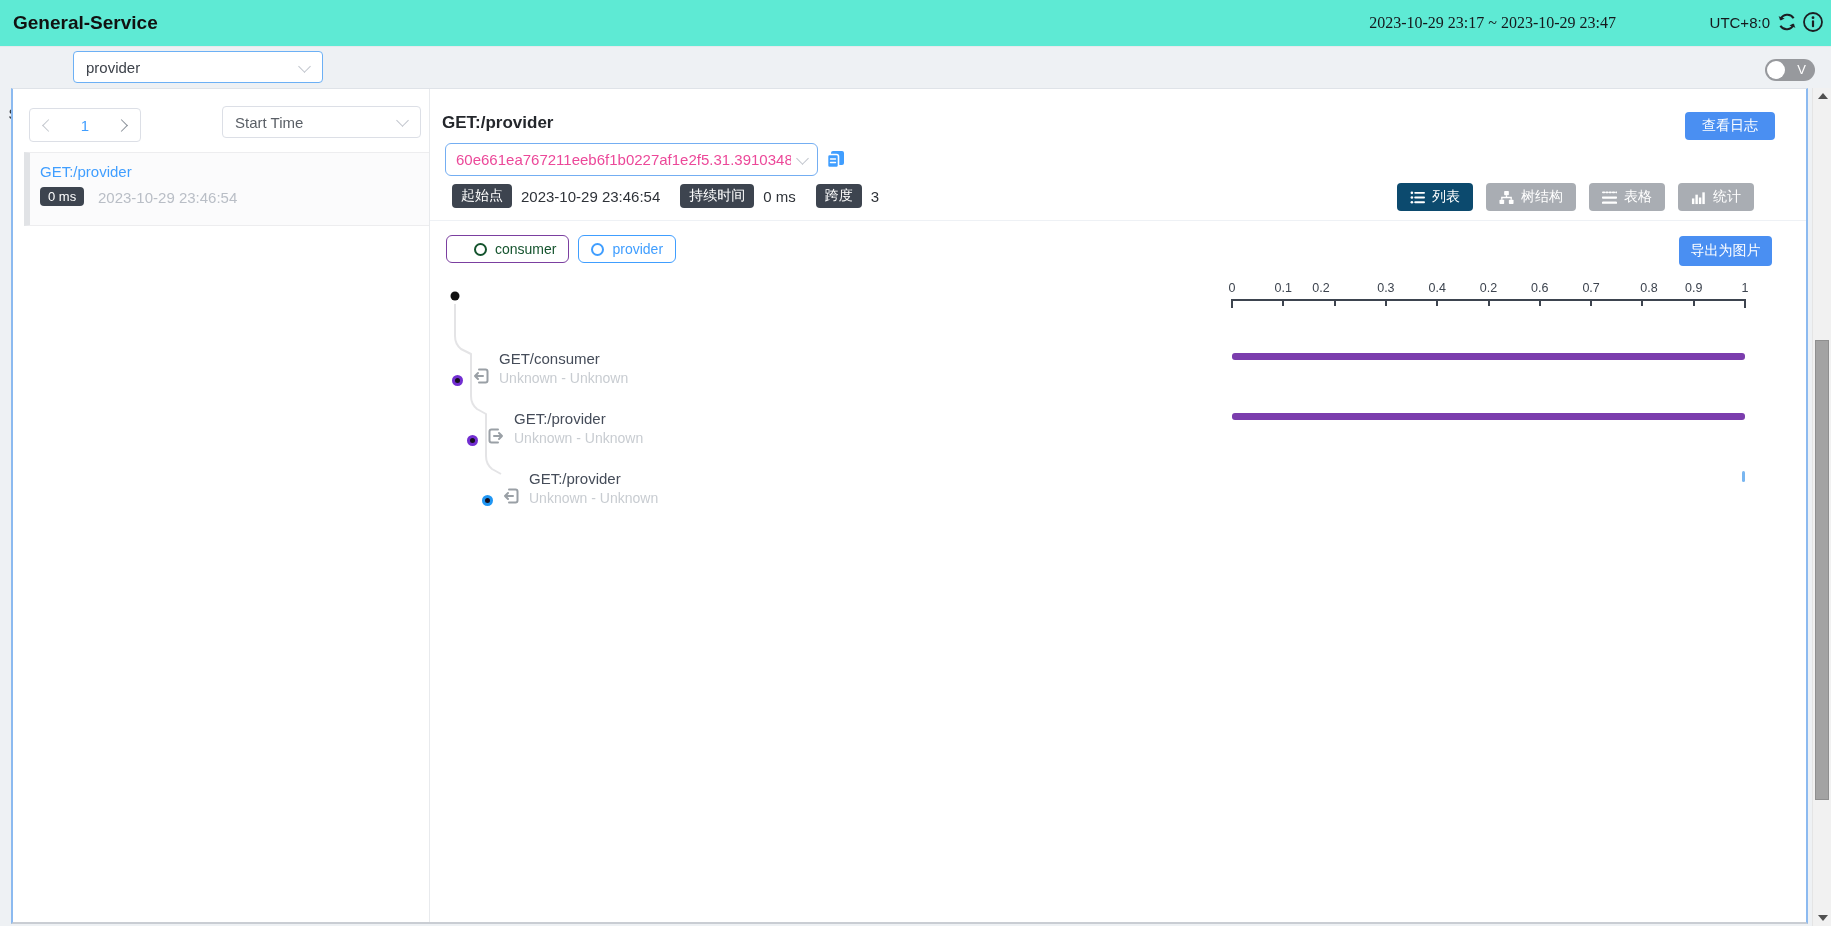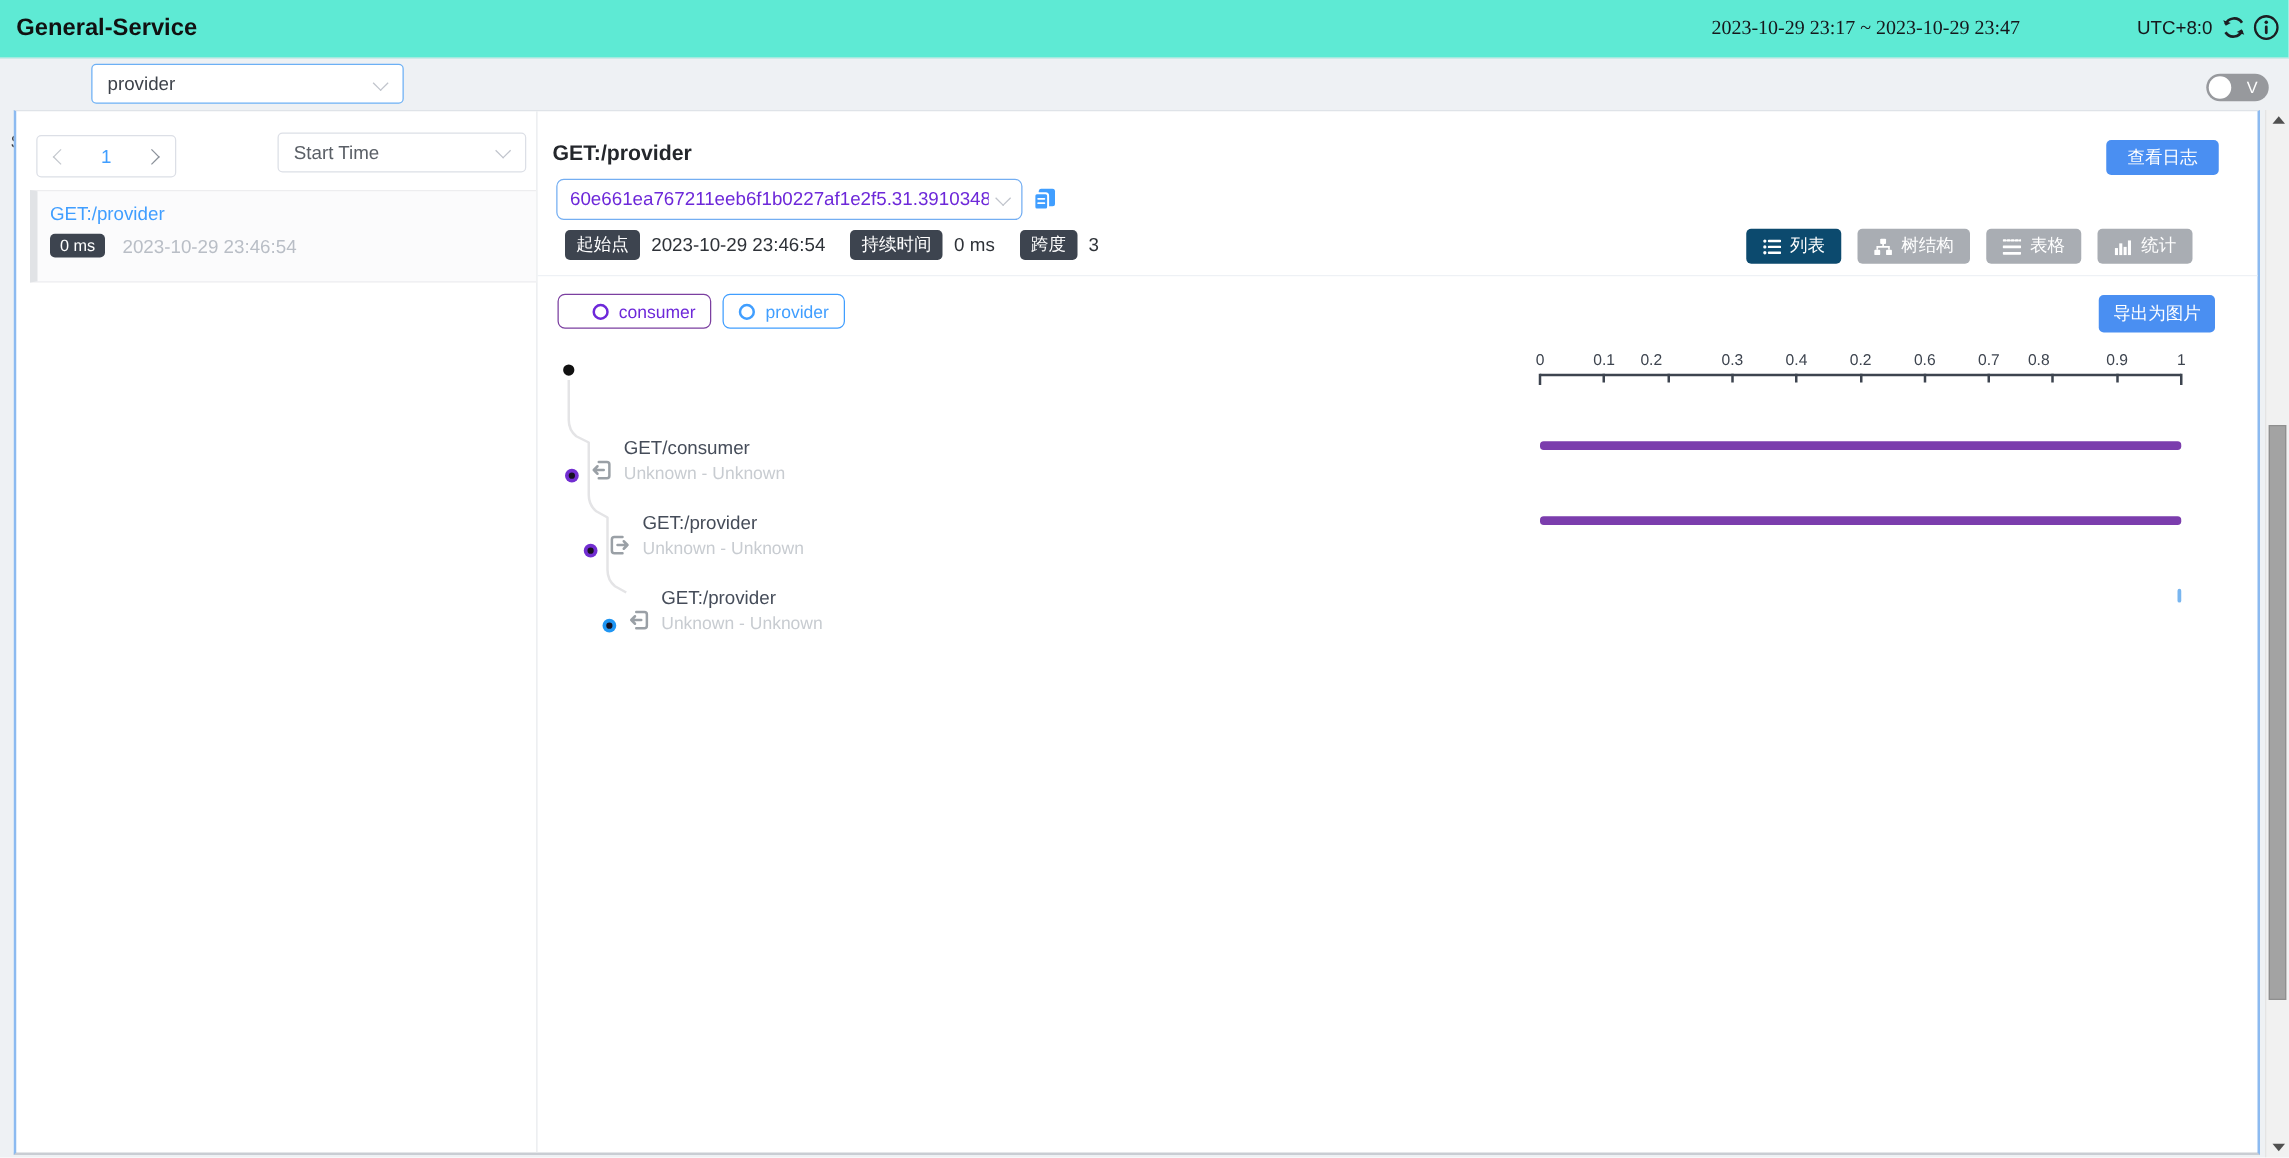--- a/index.html
+++ b/index.html
@@ -52,21 +52,21 @@
   .dur-badge { position:absolute; left:10px; top:34px; background:#3d444f; color:#fff; font-size:13px;
     border-radius:4px; padding:2px 8px; }
   .trace-item-time { position:absolute; left:68px; top:36px; font-size:15px; color:#b9bec6; }
   
   .detail-title { position:absolute; left:429px; top:24px; font-size:17px; font-weight:bold; color:#24272c; }
   .btn-blue { background:#4a8ff2; color:#fff; border:none; border-radius:4px; font-size:14px;
     font-family:"Liberation Sans", sans-serif; cursor:pointer; }
   .view-logs { position:absolute; left:1672px; top:23px; width:90px; height:28px; }
   .trace-select { position:absolute; left:432px; top:54px; width:373px; height:33px; background:#fff;
     border:1.5px solid #74aef2; border-radius:6px; display:flex; align-items:center; padding:0 26px 0 10px; }
-  .trace-select .tid { font-size:15px; color:#6d28d9; white-space:nowrap; overflow:hidden; width:100%; }
+  .trace-select .tid { font-size:15px; color:#ec4899; white-space:nowrap; overflow:hidden; width:100%; }
   .trace-select .chev { position:absolute; right:10px; top:14px; }
   .copy-icon { position:absolute; left:812px; top:60px; width:21px; height:21px; cursor:pointer; }
   .meta-row { position:absolute; left:439px; top:95px; height:24px; display:flex; align-items:center; gap:20px; }
   .meta-pair { display:flex; align-items:center; gap:9px; }
   .meta-badge { background:#3d444f; color:#fff; font-size:14px; border-radius:4px; padding:3px 9px; }
   .meta-value { font-size:15px; color:#2e3238; }
   .view-modes { position:absolute; left:1384px; top:94px; display:flex; gap:13px; }
   .vm-btn { height:28px; padding:0 13px; border:none; border-radius:4px; background:#a9adb3; color:#fff;
     font-size:14px; font-family:"Liberation Sans", sans-serif; display:flex; align-items:center; gap:7px; cursor:pointer; }
   .vm-btn.active { background:#0c4a6e; }
@@ -256,21 +256,21 @@
           <use href="#sym-stats"></use>
         </svg>
         <span class="vm-label">统计</span>
       </button>
     </div>
 
   <div class="sec-divider"></div>
 
   <div class="legend" id="legend">
 
-  <div class="legend-chip" style="border-color: rgb(123, 63, 160); color: #6d28d9; padding-left: 27px;">
+  <div class="legend-chip" style="border-color: rgb(123, 63, 160); color: #14532d; padding-left: 27px;">
         <span class="ring"></span>
         <span class="label">consumer</span>
       </div>
       <div class="legend-chip" style="border-color: rgb(64, 158, 255); color: rgb(64, 158, 255);">
         <span class="ring"></span>
         <span class="label">provider</span>
       </div>
     </div>
   <button class="btn-blue export-btn">导出为图片</button>
 
@@ -317,21 +317,21 @@
     <div id="axis-labels">
 
     <span class="axis-label" style="left: 0px;">0</span>
         <span class="axis-label" style="left: 51.3px;">0.1</span>
         <span class="axis-label" style="left: 89px;">0.2</span>
         <span class="axis-label" style="left: 153.9px;">0.3</span>
         <span class="axis-label" style="left: 205.2px;">0.4</span>
         <span class="axis-label" style="left: 256.5px;">0.2</span>
         <span class="axis-label" style="left: 307.8px;">0.6</span>
         <span class="axis-label" style="left: 359.1px;">0.7</span>
-        <span class="axis-label" style="left: 399px;">0.8</span>
+        <span class="axis-label" style="left: 417px;">0.8</span>
         <span class="axis-label" style="left: 461.7px;">0.9</span>
         <span class="axis-label" style="left: 513px;">1</span>
       </div>
     <div class="axis-line"></div>
     <div id="axis-ticks">
 
     <span class="axis-tick end" style="left: 0px;"></span>
         <span class="axis-tick" style="left: 51.3px;"></span>
         <span class="axis-tick" style="left: 102.6px;"></span>
         <span class="axis-tick" style="left: 153.9px;"></span>

